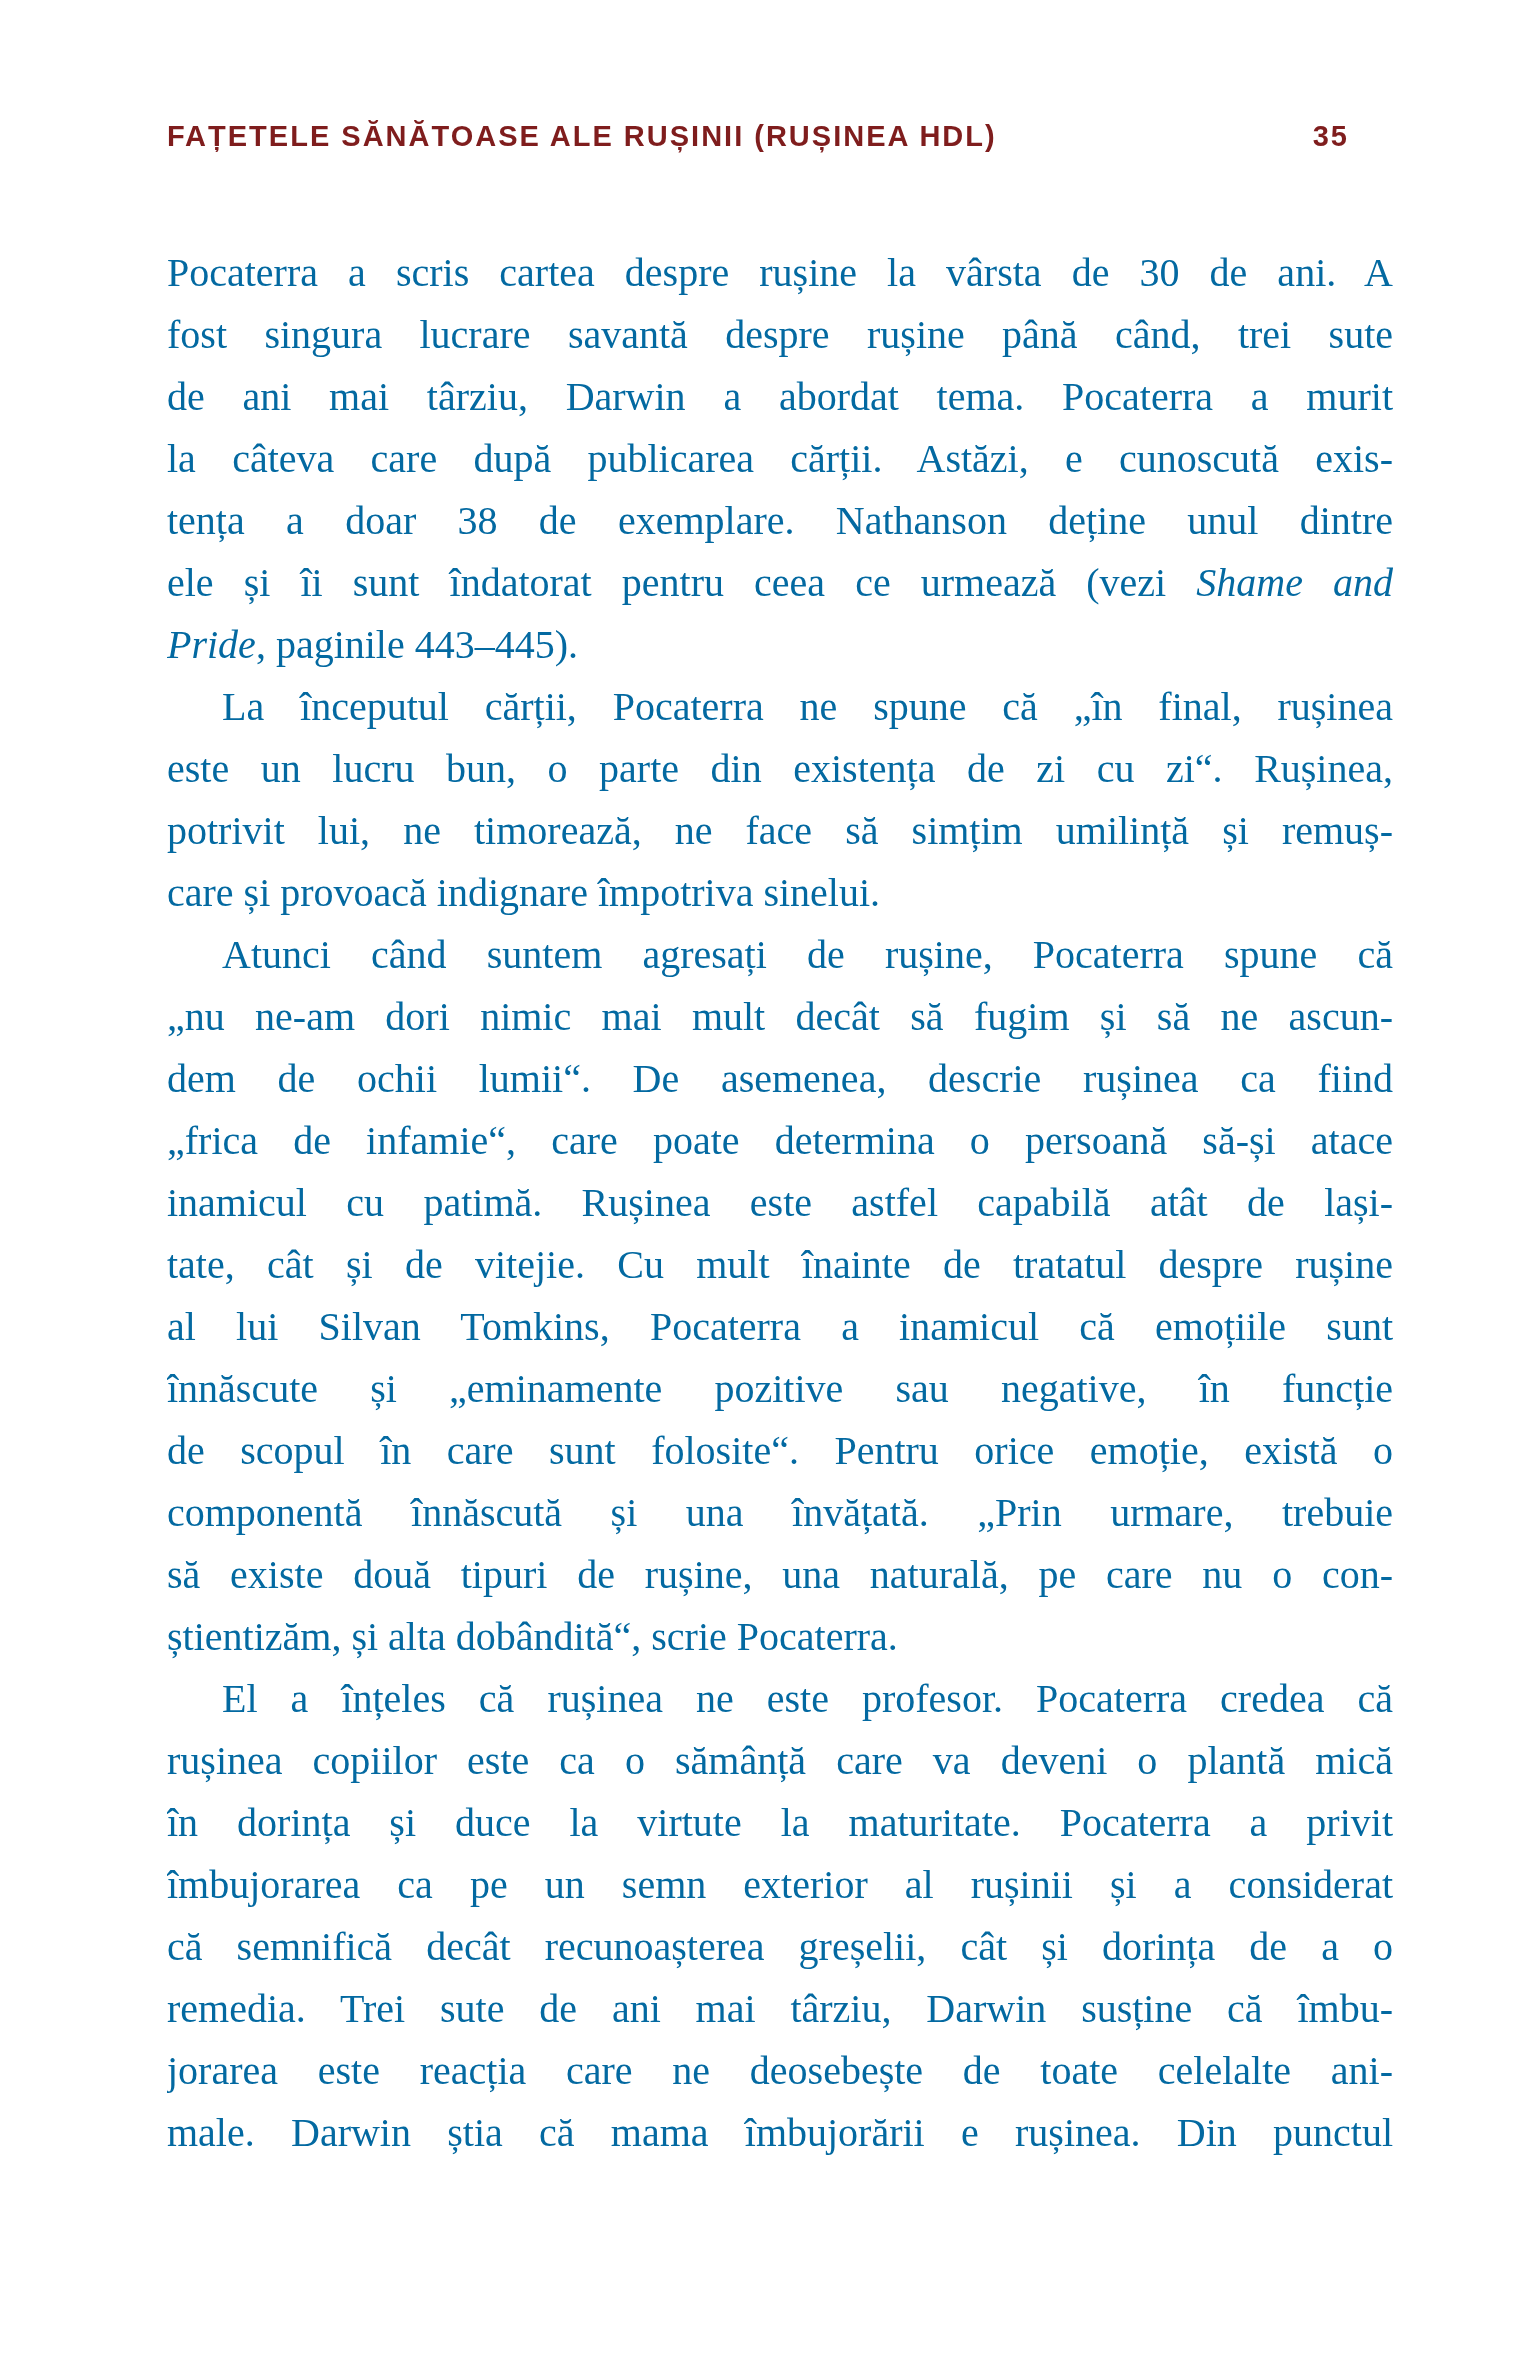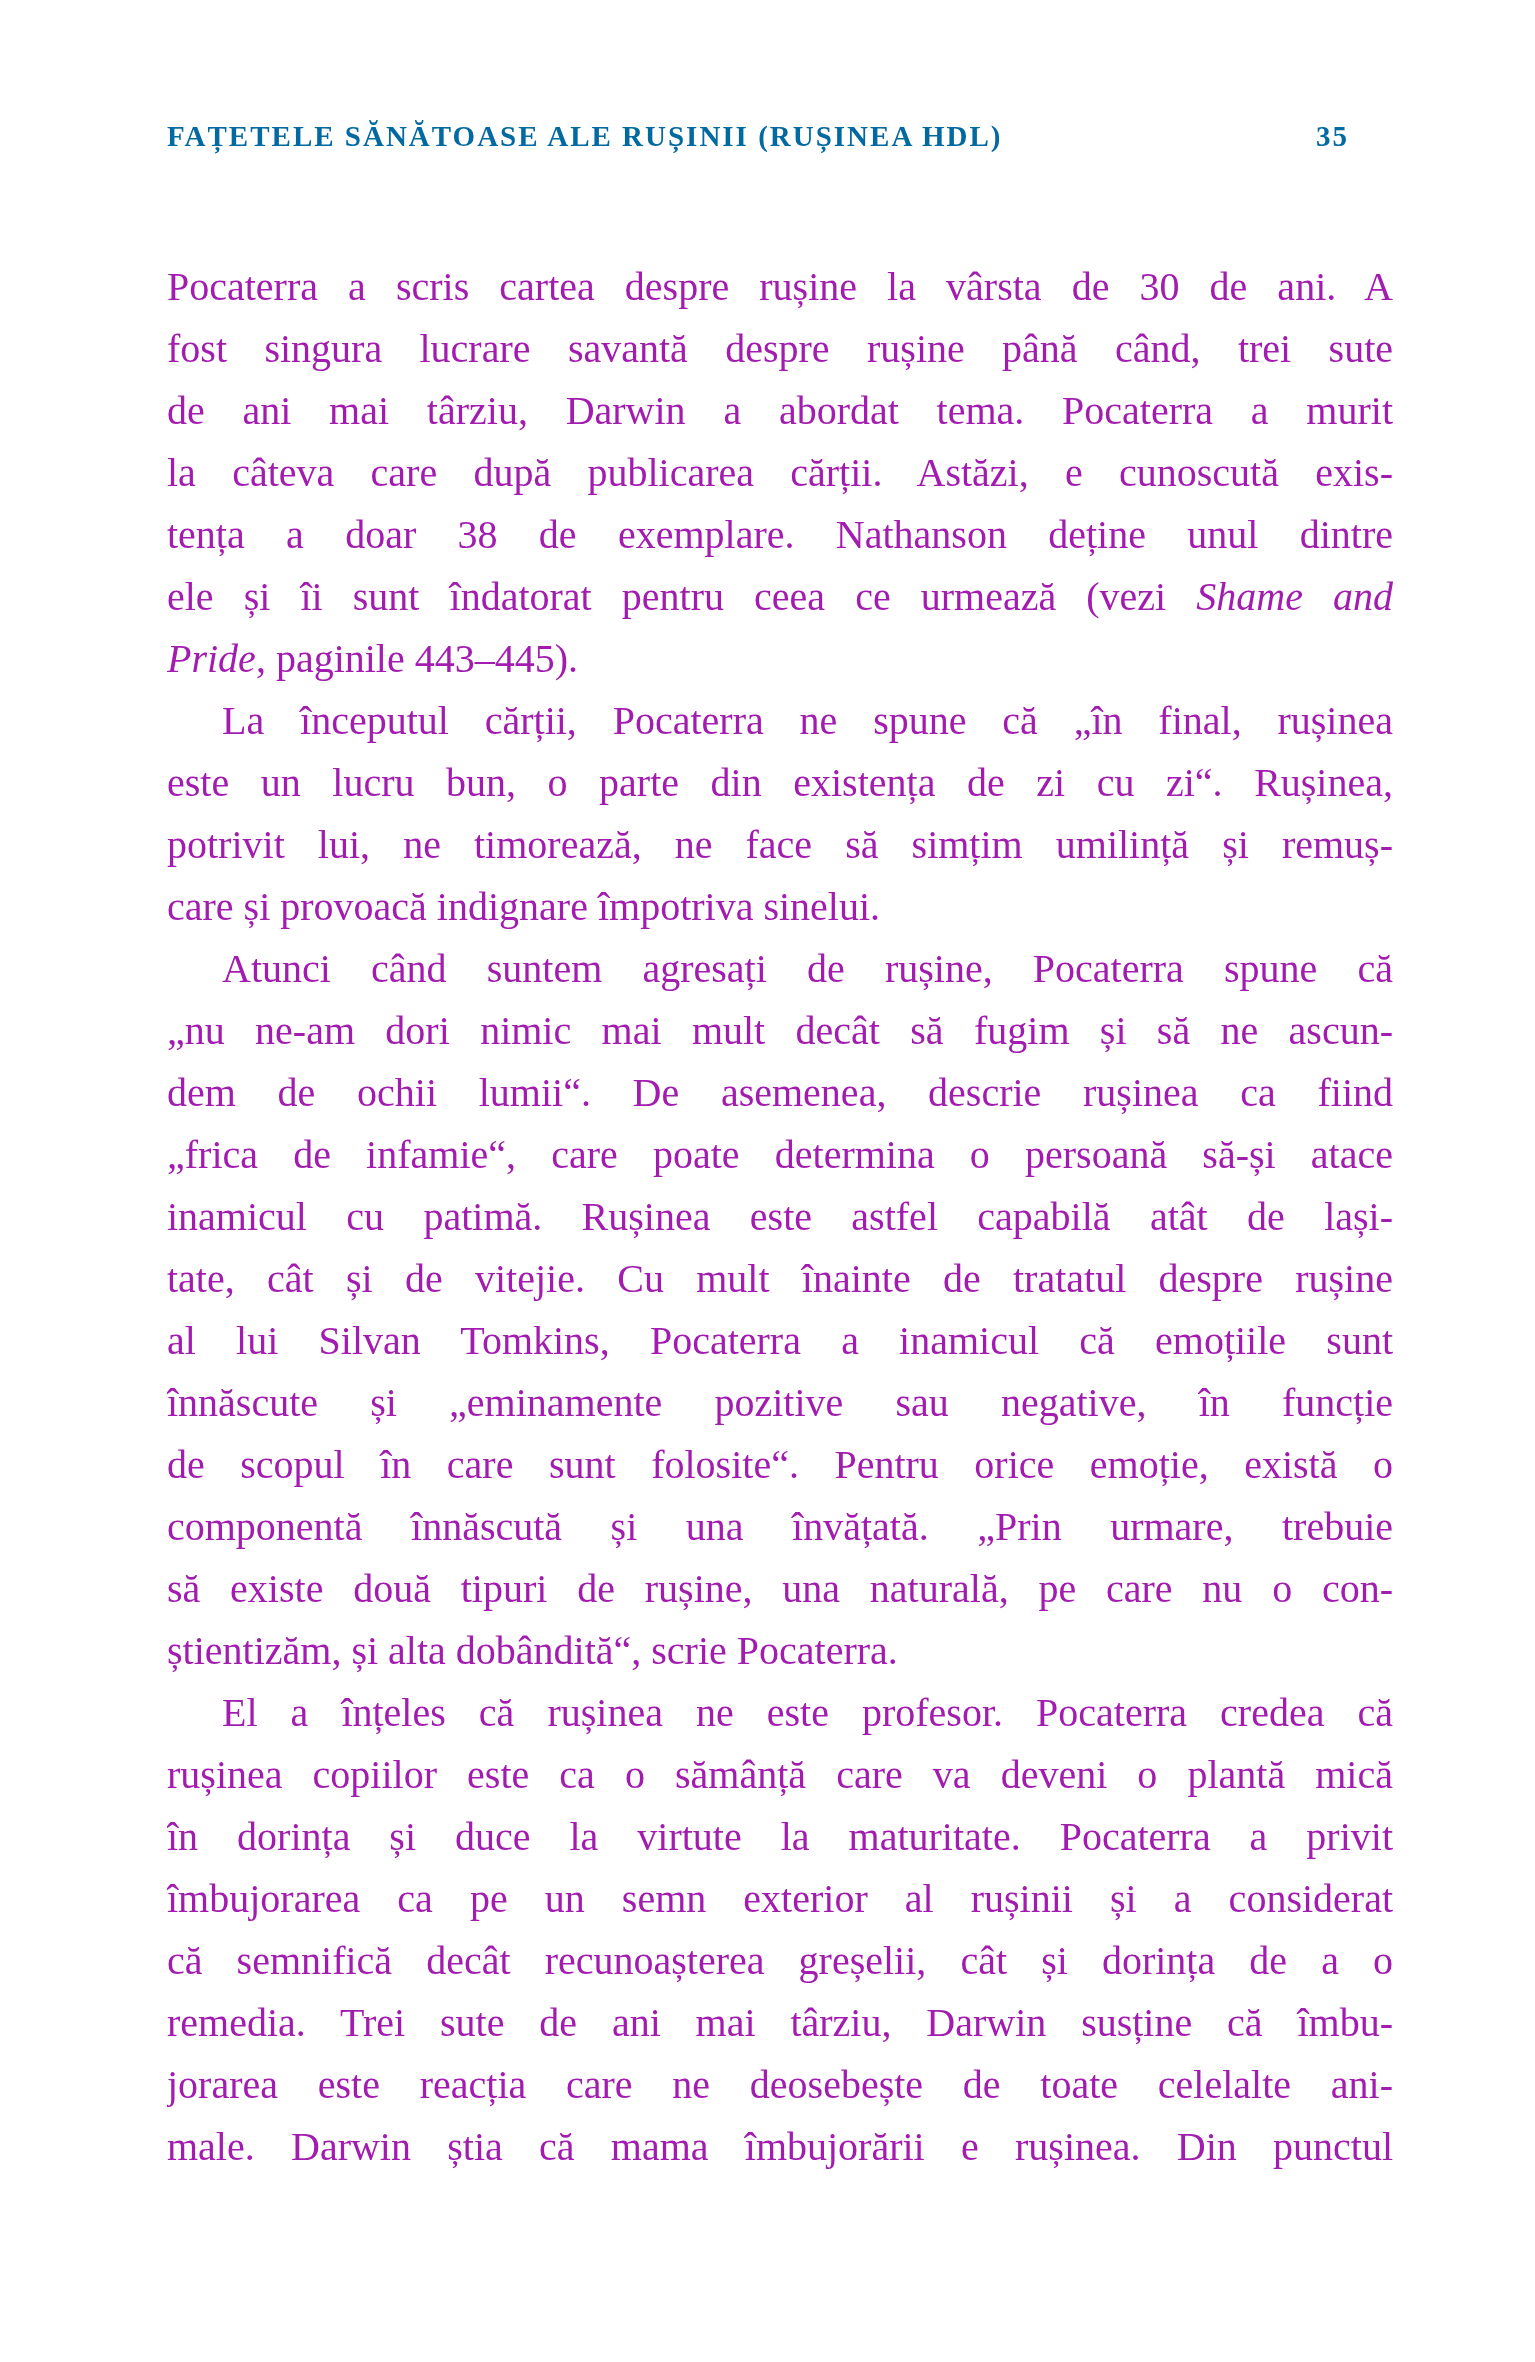--- a/index.html
+++ b/index.html
@@ -17,37 +17,37 @@
     font-family: "Liberation Serif", serif;
   }
   .running-header {
     position: absolute;
     left: 167px;
     top: 120px;
     width: 1226px;
     display: flex;
     justify-content: space-between;
     align-items: flex-end;
-    font-family: Liberation Serif, serif;
+    font-family: Liberation Sans, sans-serif;
     font-weight: 700;
     font-size: 29px;
     letter-spacing: 2px;
-    color: #0369a1;
+    color: #7f1d1d;
     white-space: nowrap;
   }
   .running-header .pagenum {
     margin-right: 44px;
     letter-spacing: 2px;
   }
   .body-text {
     position: absolute;
     left: 167px;
-    top: 256px;
+    top: 242px;
     width: 1226px;
-    color: #a21caf;
+    color: #0369a1;
     font-size: 40px;
   }
   .line {
     line-height: 62px;
     height: 62px;
     overflow: hidden;
     text-align: justify;
     text-align-last: justify;
   }
   .line.last {

